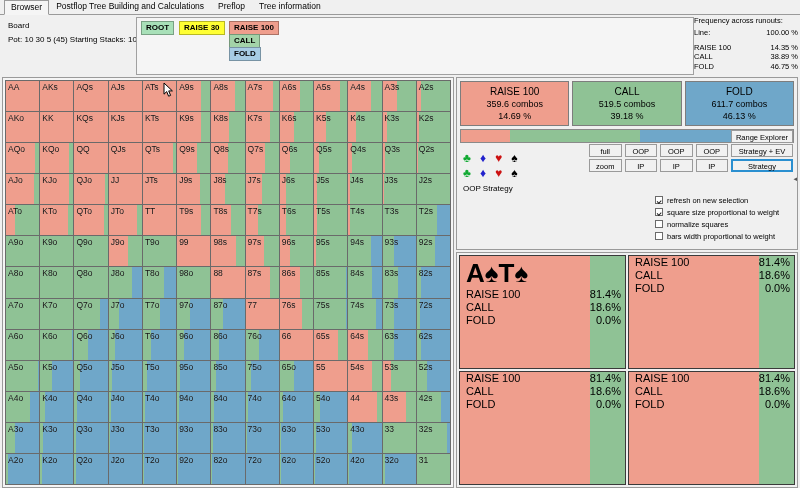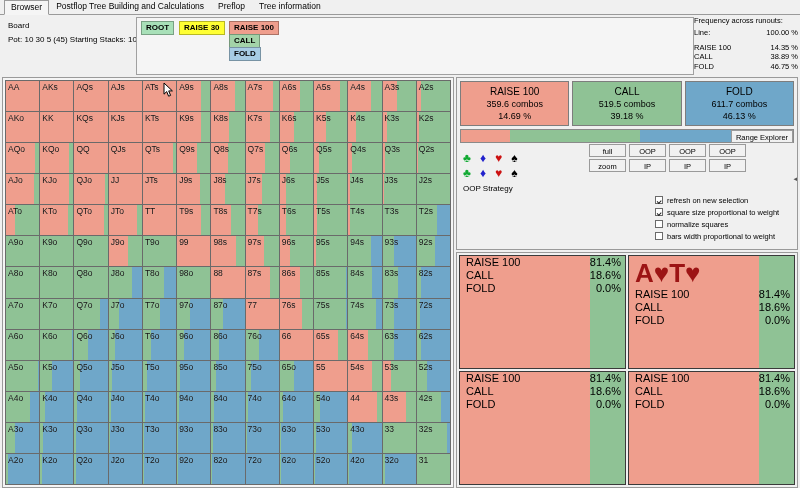--- a/index.html
+++ b/index.html
@@ -1361,20 +1361,24 @@
               <div class="btn">IP</div>
             </div>
             <div class="btncol">
               <div class="btn">OOP</div>
               <div class="btn">IP</div>
             </div>
             <div class="btncol">
               <div class="btn">OOP</div>
               <div class="btn">IP</div>
             </div>
+            <div class="btncol wcol">
+              <div class="btn">Strategy + EV</div>
+              <div class="btn sel">Strategy</div>
+            </div>
           </div>
       </div>
 
       <div id="rxbtn">
         <div class="btn">Range Explorer</div>
       </div>
       <div id="arrowmark">◂</div>
 
       <div id="checks">
           <div class="chkrow">
@@ -1395,41 +1399,41 @@
           </div>
         </div>
     </div>
 
     <div id="rbot">
         <div class="hand">
           <div class="hbg">
             <span style="background: rgb(239, 158, 141); width: 79%;"></span>
             <span style="background: rgb(143, 194, 149); width: 21%;"></span>
           </div>
+          <div class="htitle t-s">A♠T♠</div>
           <div class="hrows">
             <div class="hrow">
               <span>RAISE 100</span>
               <span>81.4%</span>
             </div>
             <div class="hrow">
               <span>CALL</span>
               <span>18.6%</span>
             </div>
             <div class="hrow">
               <span>FOLD</span>
               <span>0.0%</span>
             </div>
           </div>
         </div>
         <div class="hand">
           <div class="hbg">
             <span style="background: rgb(239, 158, 141); width: 79%;"></span>
             <span style="background: rgb(143, 194, 149); width: 21%;"></span>
           </div>
-          <div class="htitle t-h">A♥T♥</div>
           <div class="hrows">
             <div class="hrow">
               <span>RAISE 100</span>
               <span>81.4%</span>
             </div>
             <div class="hrow">
               <span>CALL</span>
               <span>18.6%</span>
             </div>
             <div class="hrow">

